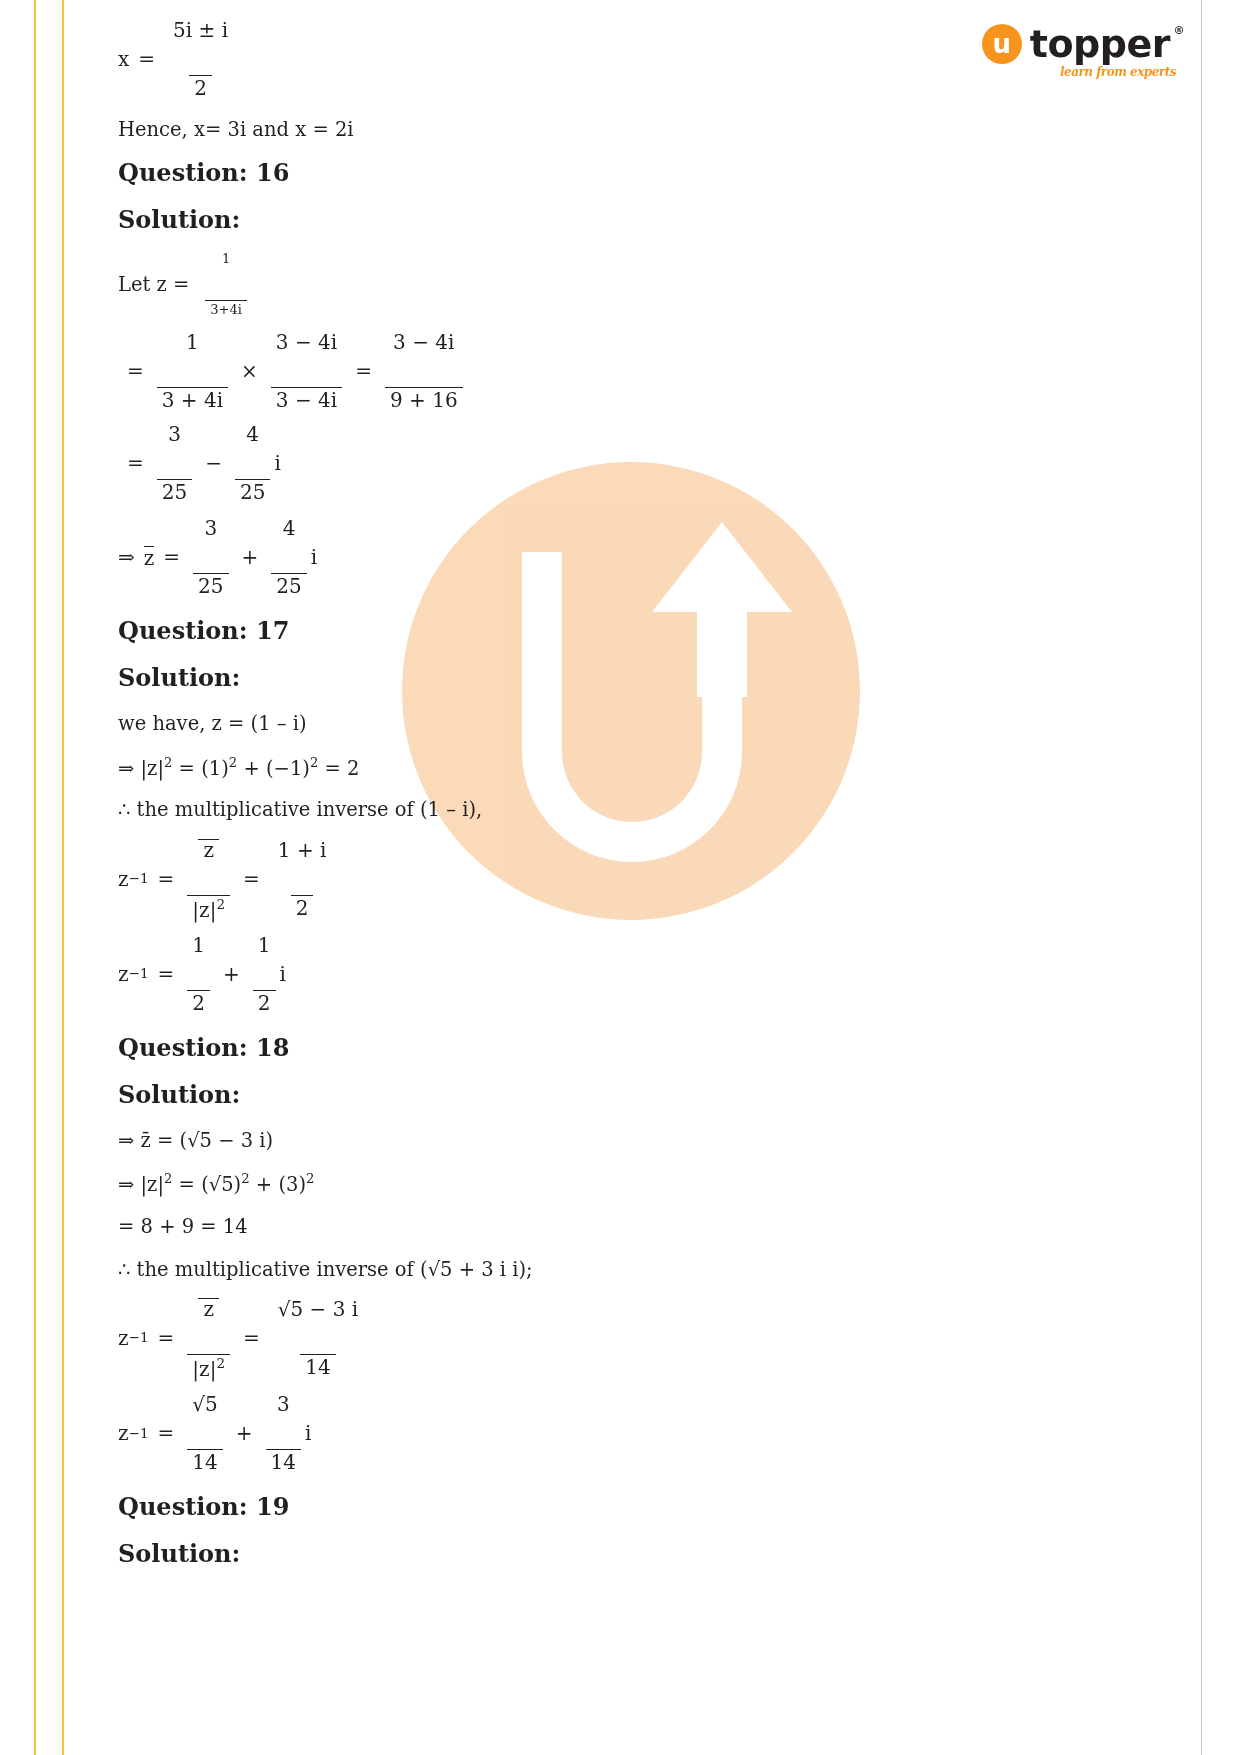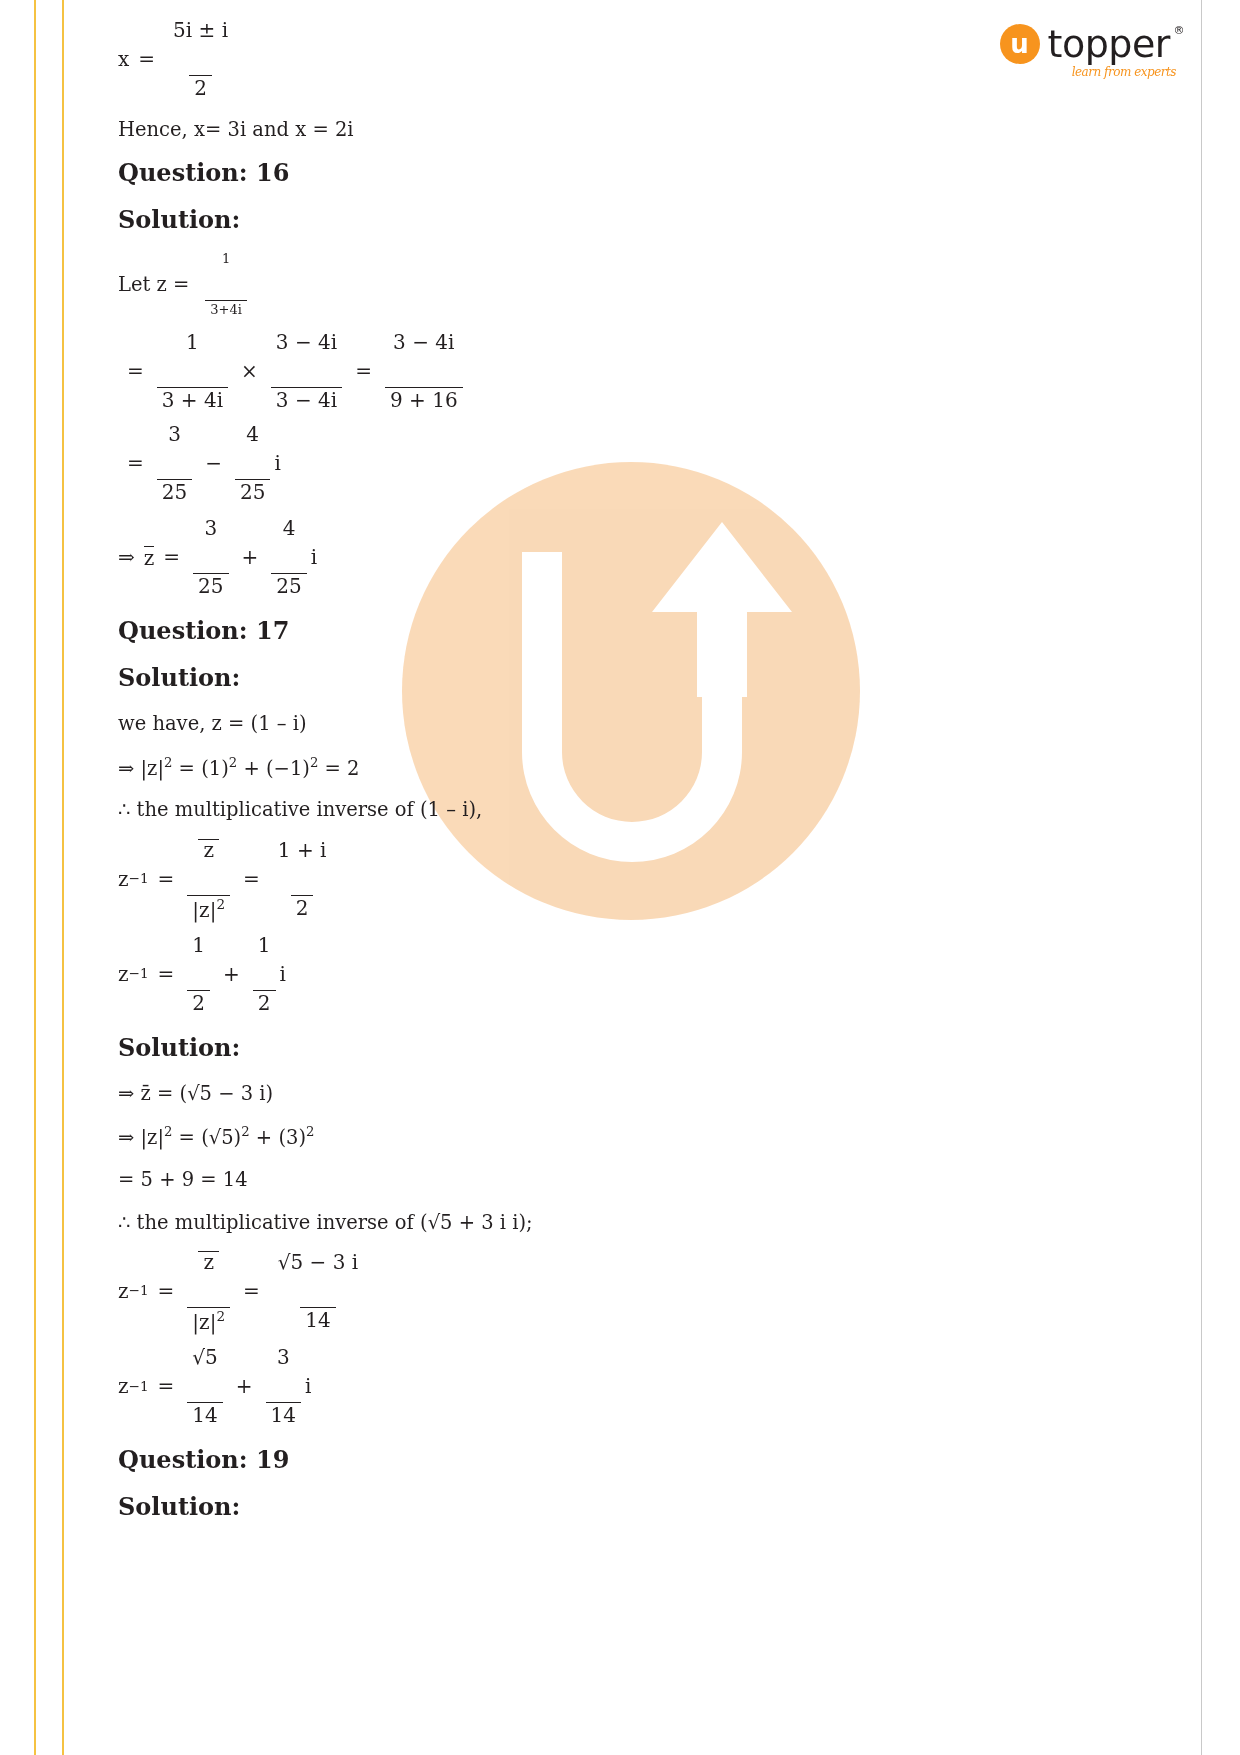--- a/index.html
+++ b/index.html
@@ -71,21 +71,21 @@
     color: #fff;
     font-family: "DejaVu Sans", sans-serif;
     font-weight: bold;
     font-size: 26px;
     display: flex; align-items: center; justify-content: center;
     margin-right: 8px;
   }
   .logo-text {
     font-family: "DejaVu Sans", sans-serif;
     font-size: 38px;
-    font-weight: normal;
+    font-weight: bold;
     color: #231f20;
     letter-spacing: -0.5px;
     position: relative;
   }
   .logo-reg {
     font-size: 11px;
     vertical-align: super;
     position: absolute;
     right: -14px;
     top: 2px;
@@ -272,37 +272,38 @@
           <span class="den">2</span>
         </span>
         <span class="op">+</span>
         <span class="frac">
           <span class="num">1</span>
           <span class="den">2</span>
         </span>
         <span>i</span>
       </div>
 
+      <p class="heading">Question: 18</p>
       <p class="heading">Solution:</p>
 
 
       <p class="line">
         <span>⇒ z̄  =</span>
         <span>(</span><span>√5 − 3 i</span><span>)</span>
       </p>
 
       <p class="line">
         <span>⇒ |z|</span><span class="sup">2</span>
         <span>=</span>
         <span>(</span><span>√5</span><span>)</span><span class="sup">2</span>
         <span>+</span>
         <span>(<span>3</span>)</span><span class="sup">2</span>
       </p>
 
-      <p class="line">= 5 + 9 = 14</p>
+      <p class="line">= 8 + 9 = 14</p>
 
       <p class="line">
         <span>∴ the multiplicative inverse of (</span><span>√5 + 3 i</span><span> i);</span>
       </p>
 
       <div class="mathrow" style="margin-bottom:16px;">
         <span>z</span>
           <span class="sup">−1</span>
         <span class="op">=</span>
         <span class="frac">

